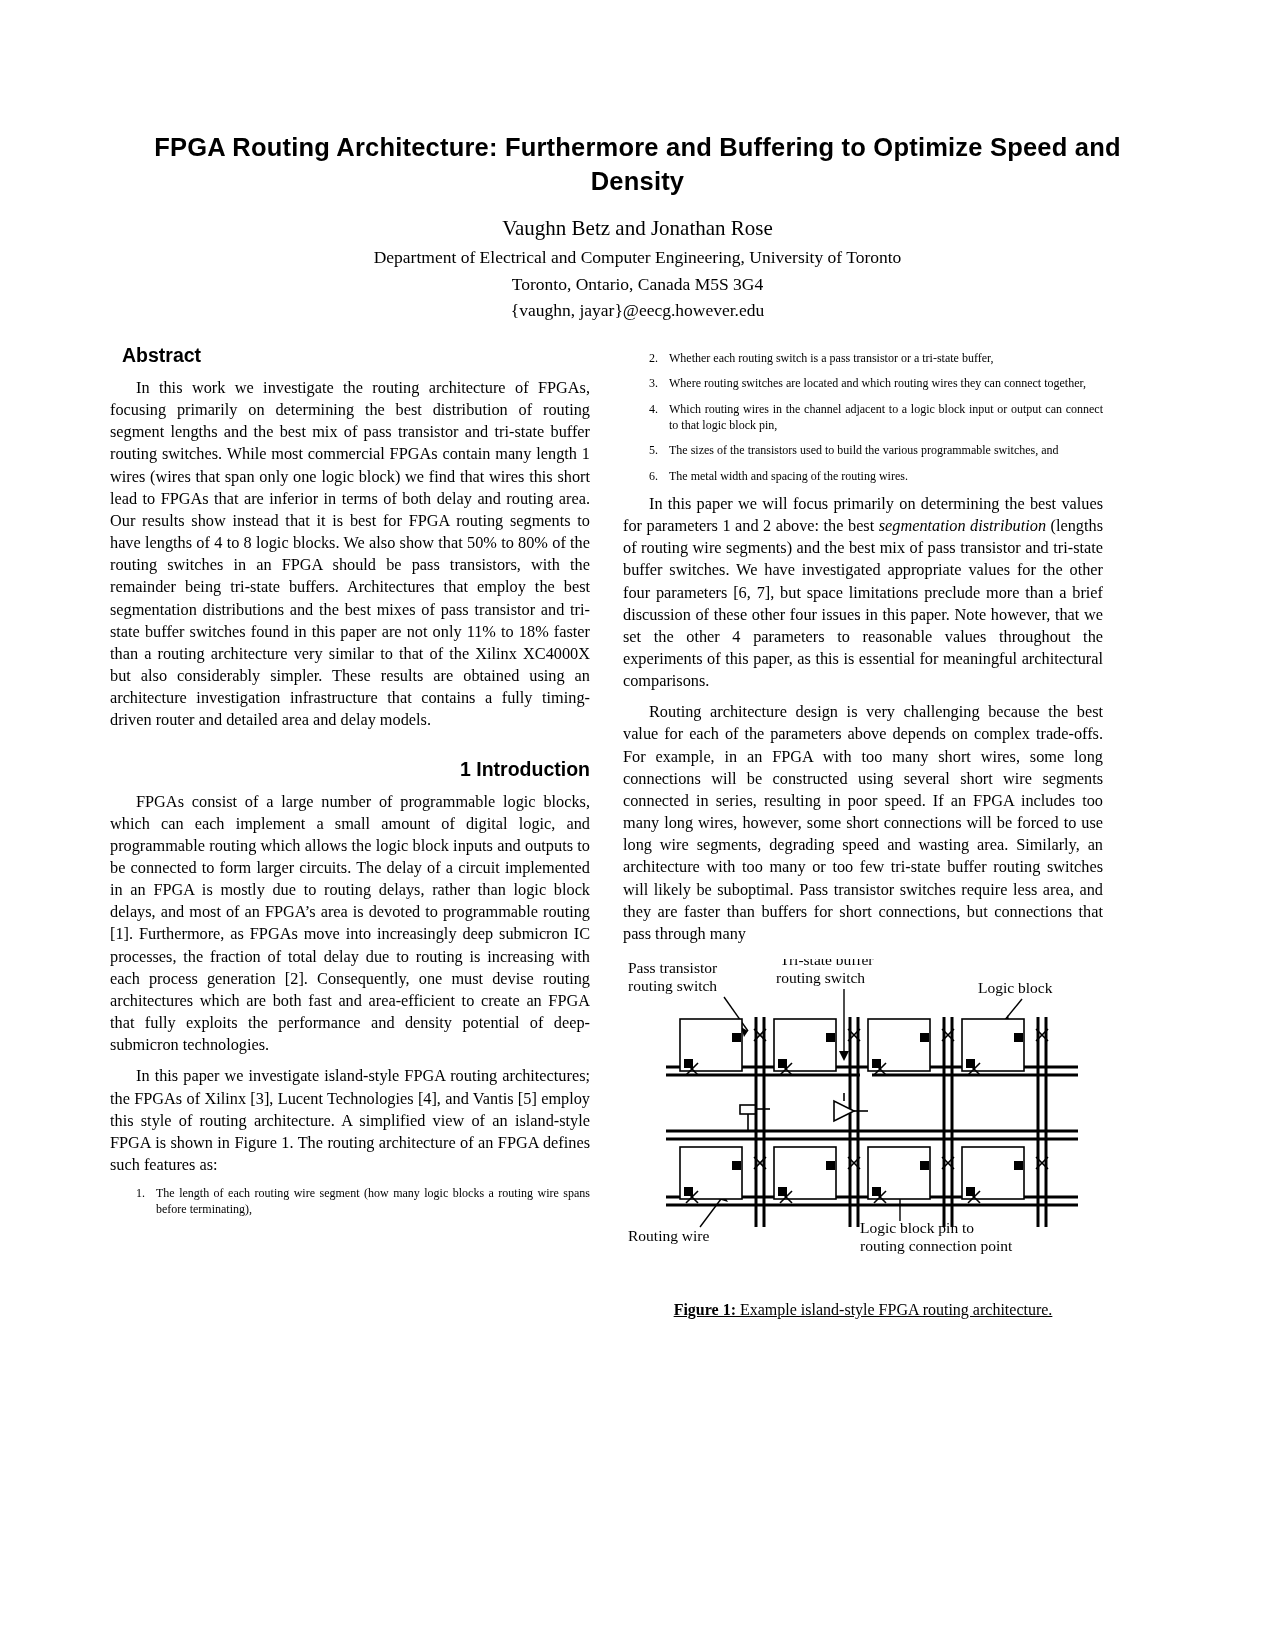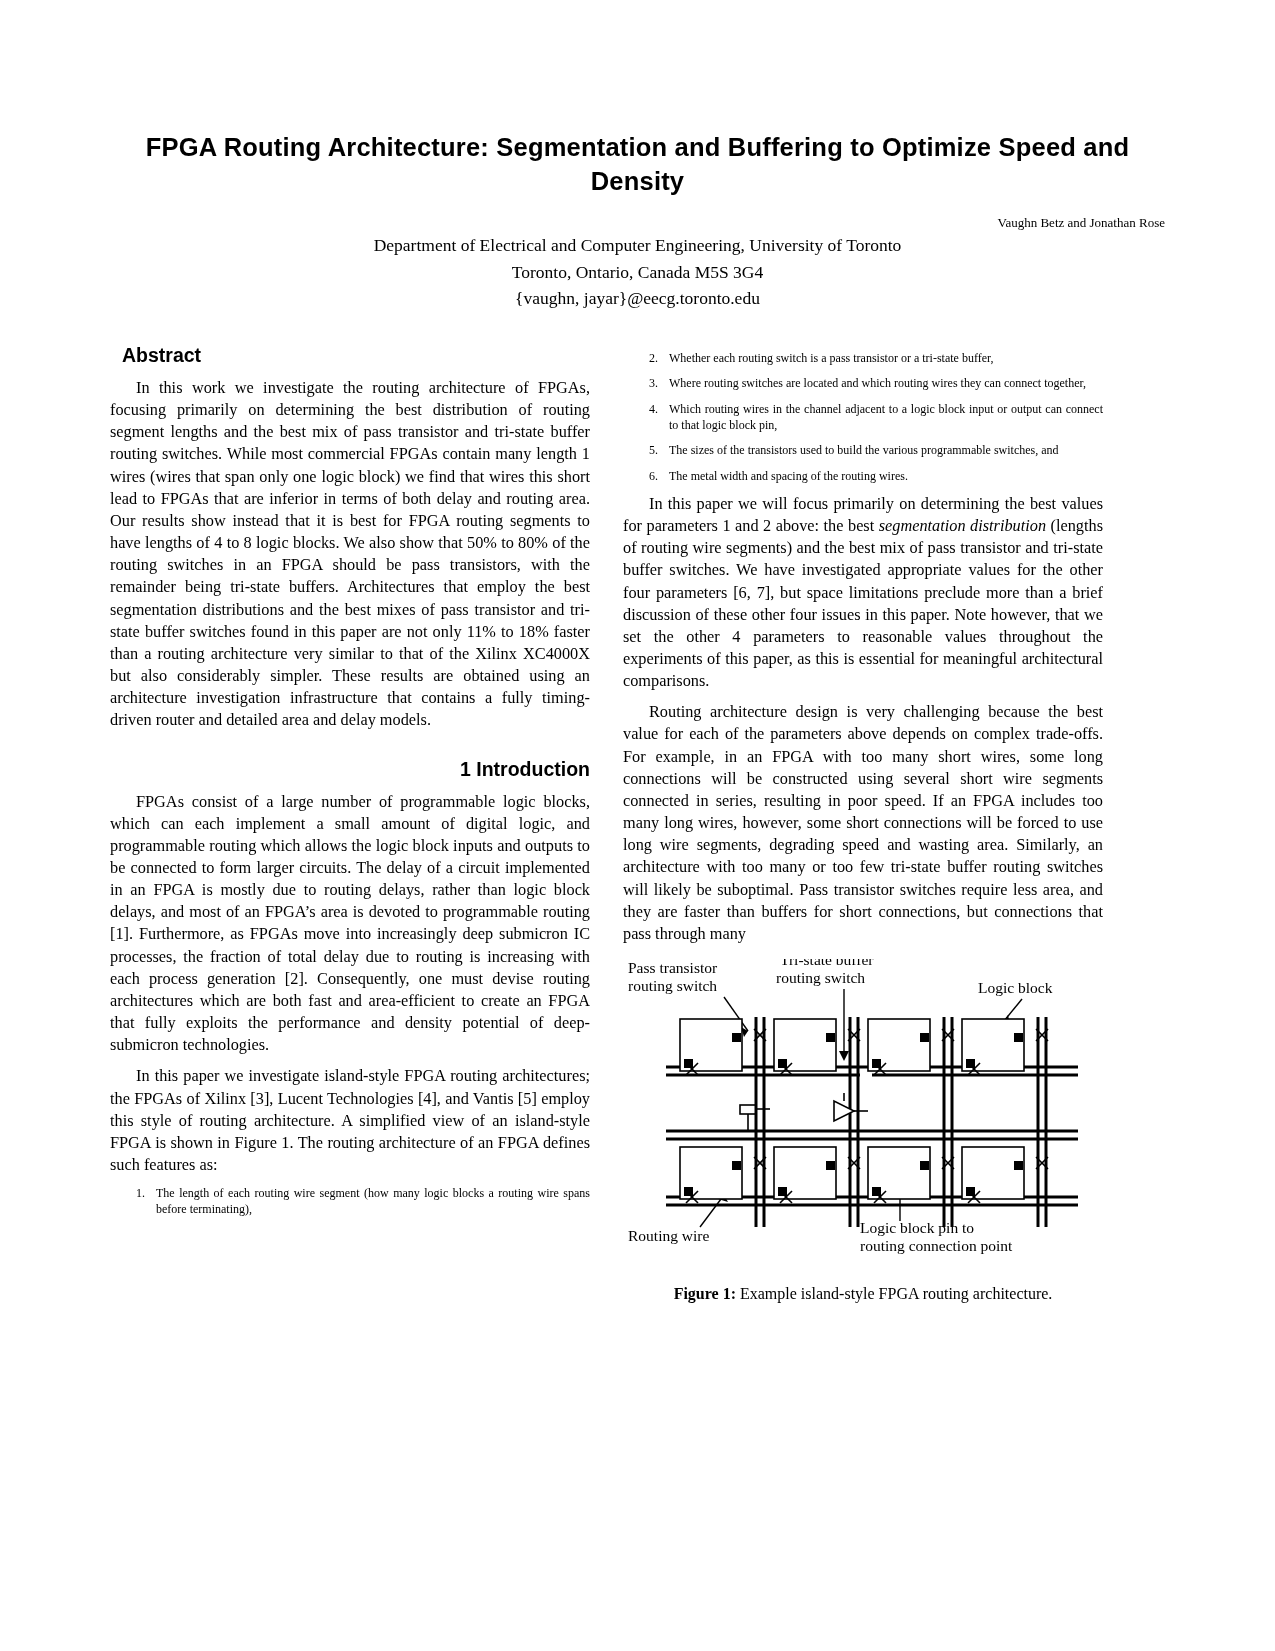--- a/index.html
+++ b/index.html
@@ -31,24 +31,23 @@
   }
   .paper-title {
     font-family: "Liberation Sans", sans-serif;
     font-size: 25.5px;
     font-weight: bold;
     line-height: 1.35;
     letter-spacing: 0.2px;
     margin: 0 0 14px 0;
   }
   .authors {
-    font-size: 13px;
+    font-size: 21px;
     line-height: 1.5;
     margin: 0;
-    text-align: right;
   }
   .affil {
     font-size: 17.5px;
     line-height: 1.5;
     margin: 0;
   }
   .columns {
     position: absolute;
     top: 344px;
     left: 110px;
@@ -95,40 +94,41 @@
     margin-bottom: 9px;
     padding-left: 8px;
   }
   .fig-wrap {
     margin-top: 14px;
     position: relative;
   }
   .fig-caption {
     font-size: 16px;
     text-align: center;
-    margin-top: 16px;
+    margin-top: 32px;
+    text-decoration: underline;
   }
   .fig-caption b { font-weight: bold; }
   .fig-svg {
     display: block;
     margin: 0 auto;
   }
   em { font-style: italic; }
 </style>
 </head>
 <body>
 
 <div class="page">
 
   <div class="title-block">
-    <div class="paper-title">FPGA Routing Architecture:  Segmentation and Buffering to Optimize Speed and Density</div>
+    <div class="paper-title">FPGA Routing Architecture:  Furthermore and Buffering to Optimize Speed and Density</div>
     <div class="authors">Vaughn Betz and Jonathan Rose</div>
     <div class="affil">Department of Electrical and Computer Engineering, University of Toronto</div>
     <div class="affil">Toronto, Ontario, Canada    M5S 3G4</div>
-    <div class="affil">{vaughn, jayar}@eecg.toronto.edu</div>
+    <div class="affil">{vaughn, jayar}@eecg.however.edu</div>
   </div>
 
   <div class="columns">
 
     <div class="col col-left">
       <h2 class="abstract-head">Abstract</h2>
       <p class="body">In this work we investigate the routing architecture of FPGAs, focusing primarily on determining the best distribution of routing segment lengths and the best mix of pass transistor and tri-state buffer routing switches.  While most commercial FPGAs contain many length 1 wires (wires that span only one logic block) we find that wires this short lead to FPGAs that are inferior in terms of both delay and routing area.  Our results show instead that it is best for FPGA routing segments to have lengths of 4 to 8 logic blocks.  We also show that 50% to 80% of the routing switches in an FPGA should be pass transistors, with the remainder being tri-state buffers.  Architectures that employ the best segmentation distributions and the best mixes of pass transistor and tri-state buffer switches found in this paper are not only 11% to 18% faster than a routing architecture very similar to that of the Xilinx XC4000X but also considerably simpler.  These results are obtained using an architecture investigation infrastructure that contains a fully timing-driven router and detailed area and delay models.</p>
 
       <h2 class="section">1    Introduction</h2>
       <p class="body">FPGAs consist of a large number of programmable logic blocks, which can each implement a small amount of digital logic, and programmable routing which allows the logic block inputs and outputs to be connected to form larger circuits.  The delay of a circuit implemented in an FPGA is mostly due to routing delays, rather than logic block delays, and most of an FPGA’s area is devoted to programmable routing [1].   Furthermore, as FPGAs move into increasingly deep submicron IC processes, the fraction of total delay due to routing is increasing with each process generation [2].   Consequently, one must devise routing architectures which are both fast and area-efficient to create an FPGA that fully exploits the performance and density potential of deep-submicron technologies.</p>

